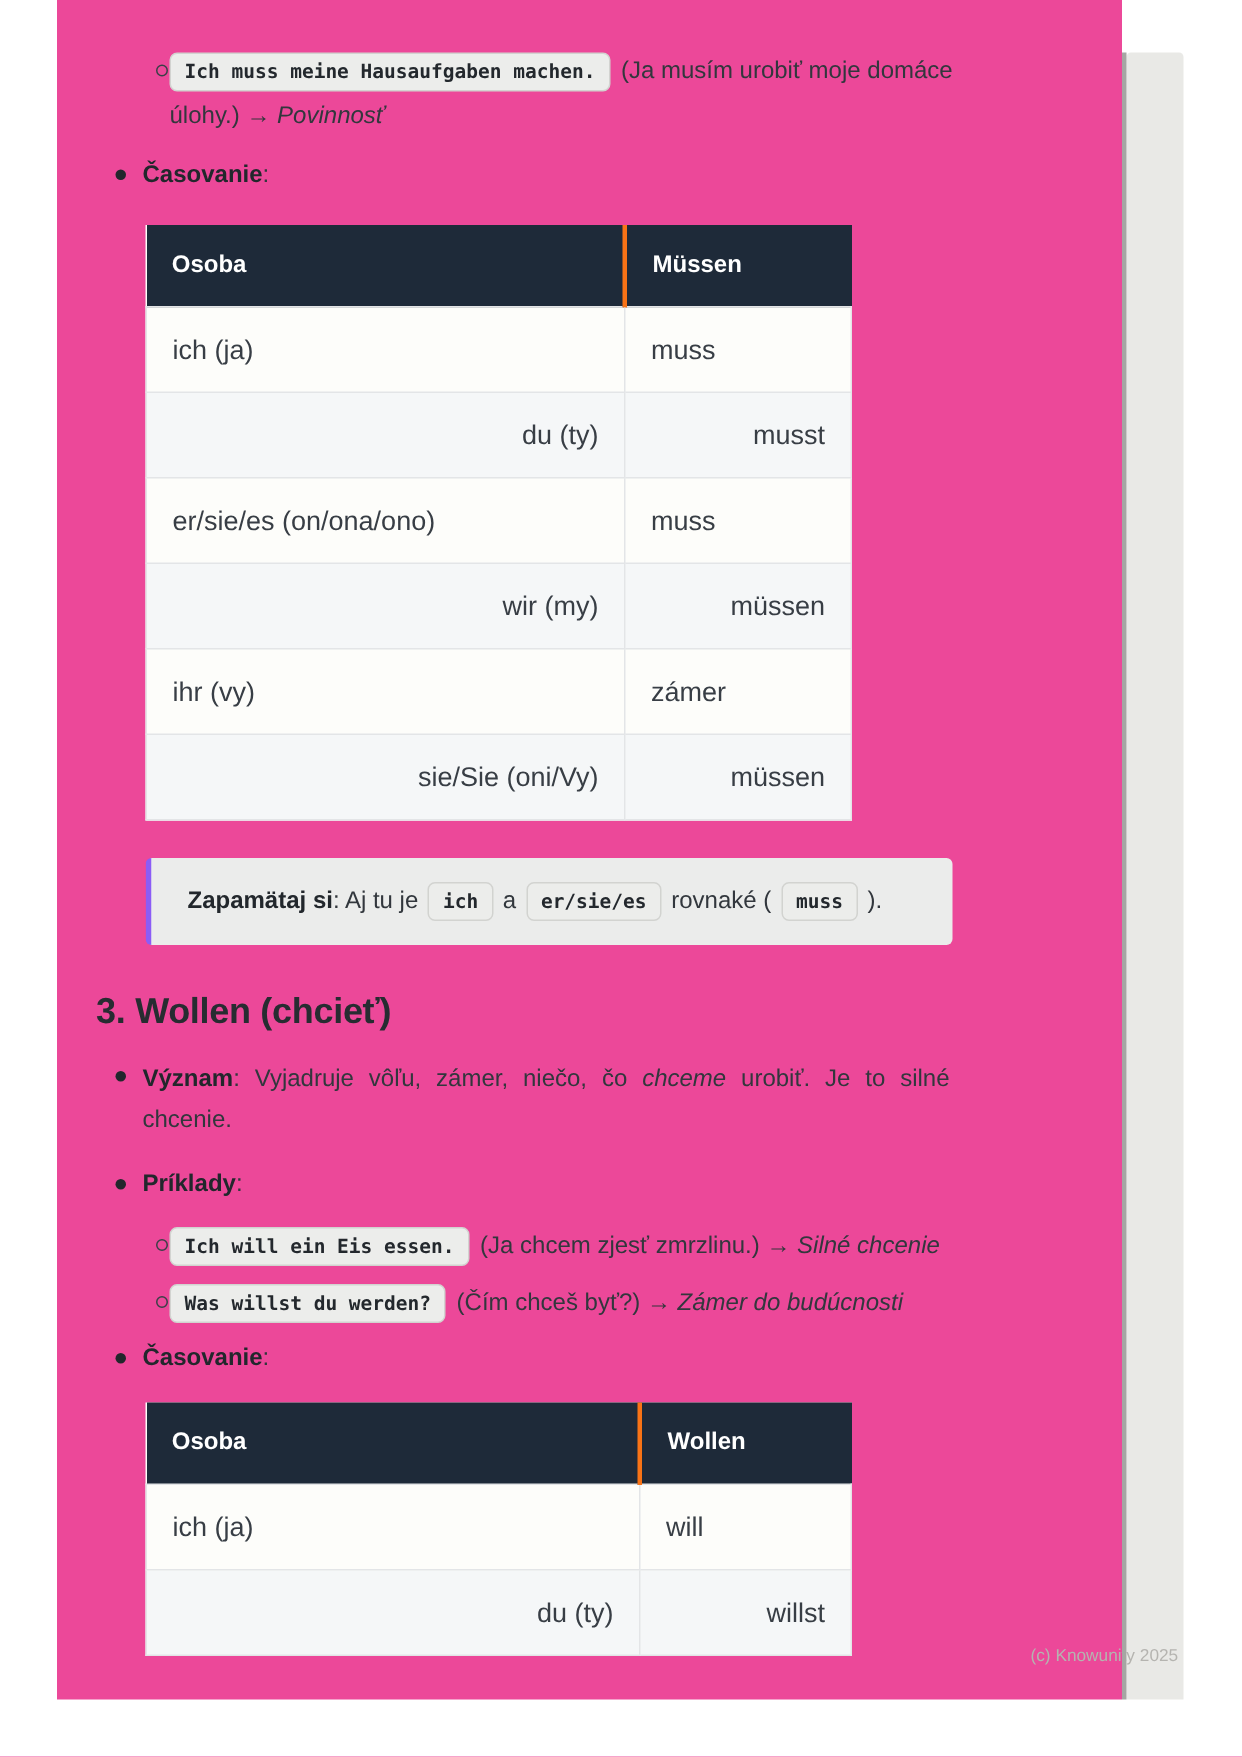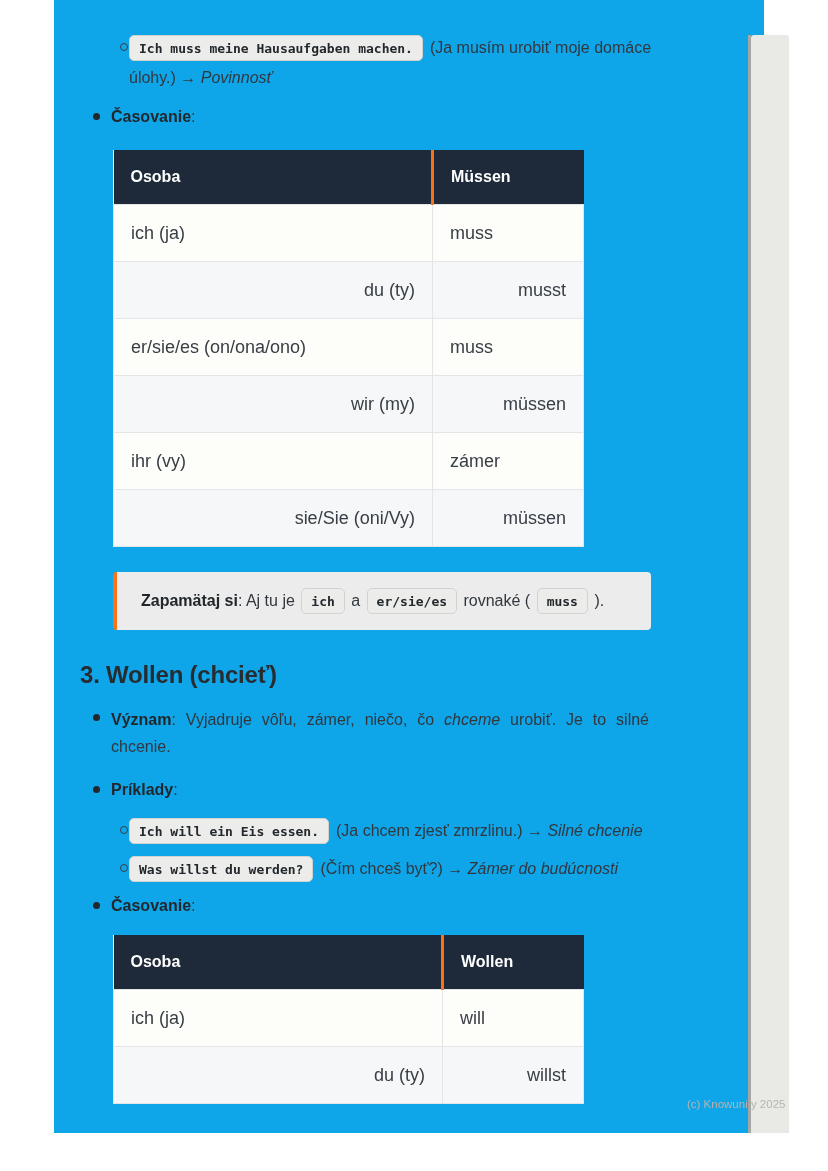--- a/index.html
+++ b/index.html
@@ -4,22 +4,22 @@
 <style>
   html,body{margin:0;padding:0;}
   body{
     width:828px;height:1171px;position:relative;
     background:#ffffff;
     font-family:"Liberation Sans",sans-serif;
     color:#32373d;
     -webkit-font-smoothing:antialiased;
   }
   .page{
-    position:absolute;left:54px;top:0;width:710px;height:1133px;
-    background:#0ea5e9;overflow:hidden;
+    position:absolute;left:38px;top:0;width:710px;height:1133px;
+    background:#ec4899;overflow:hidden;
   }
   
   .scroll-track{
     position:absolute;left:751px;top:35px;width:38px;height:1098px;
     background:#e9e9e6;border-radius:3px 3px 0 0;z-index:1;
   }
   .page-edge-line{
     position:absolute;left:748px;top:35px;width:3px;height:1098px;
     background:#a6a6a3;z-index:3;
   }
@@ -67,21 +67,21 @@
   th:first-child{border-right:3px solid #f97316;}
   td{
     font-size:18px;color:#383e45;
     padding:16px 17px;border:1px solid #e3e5e7;height:21px;box-sizing:content-box;
   }
   tr.even td{background:#fdfdfa;}
   tr.odd td{background:#f5f7f8;text-align:right;}
 
   .callout{
     margin-left:59px;width:486px;
-    background:#ebeceb;border-left:4px solid #f97316;border-radius:4px;
+    background:#ebeceb;border-left:4px solid #8b5cf6;border-radius:4px;
     padding:16px 24px;line-height:26px;
   }
 
   h2{
     margin:29px 0 0 26px;font-size:24px;line-height:32px;
     font-weight:700;color:#272c31;letter-spacing:-0.2px;
   }
 
   .mt-first{margin-top:33px;}
   .mt-ex2{margin-top:13px;}

